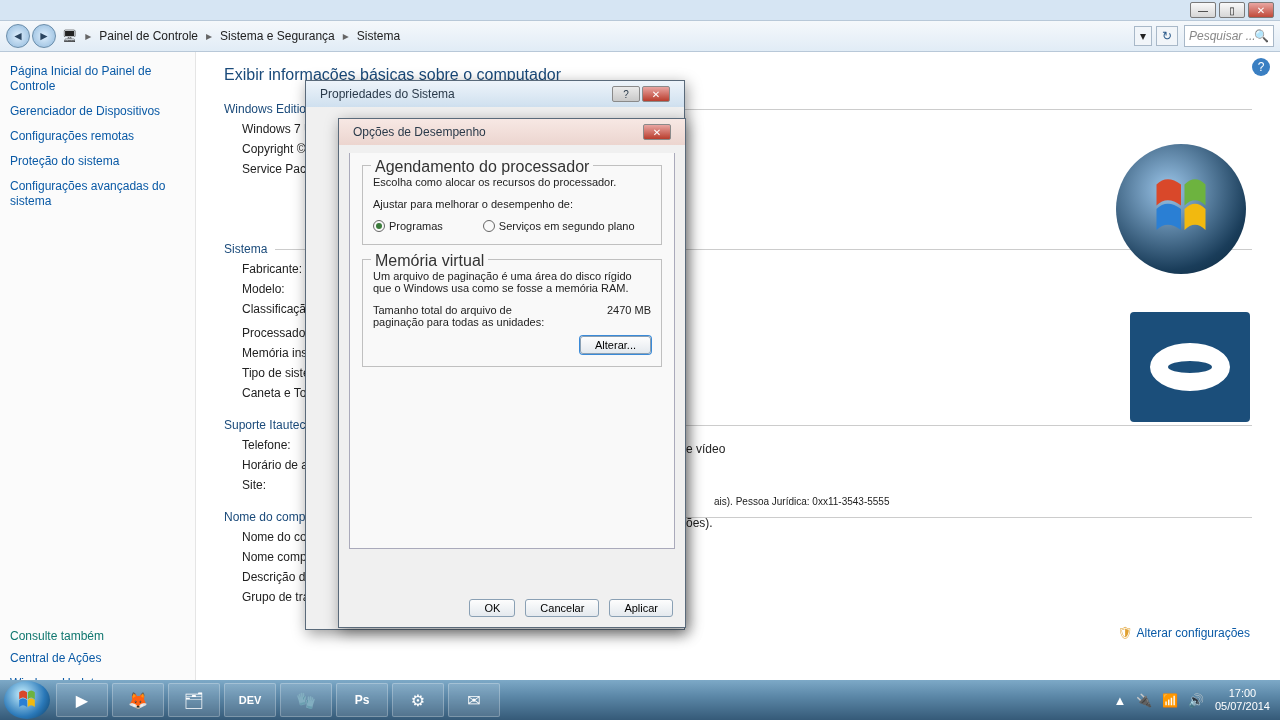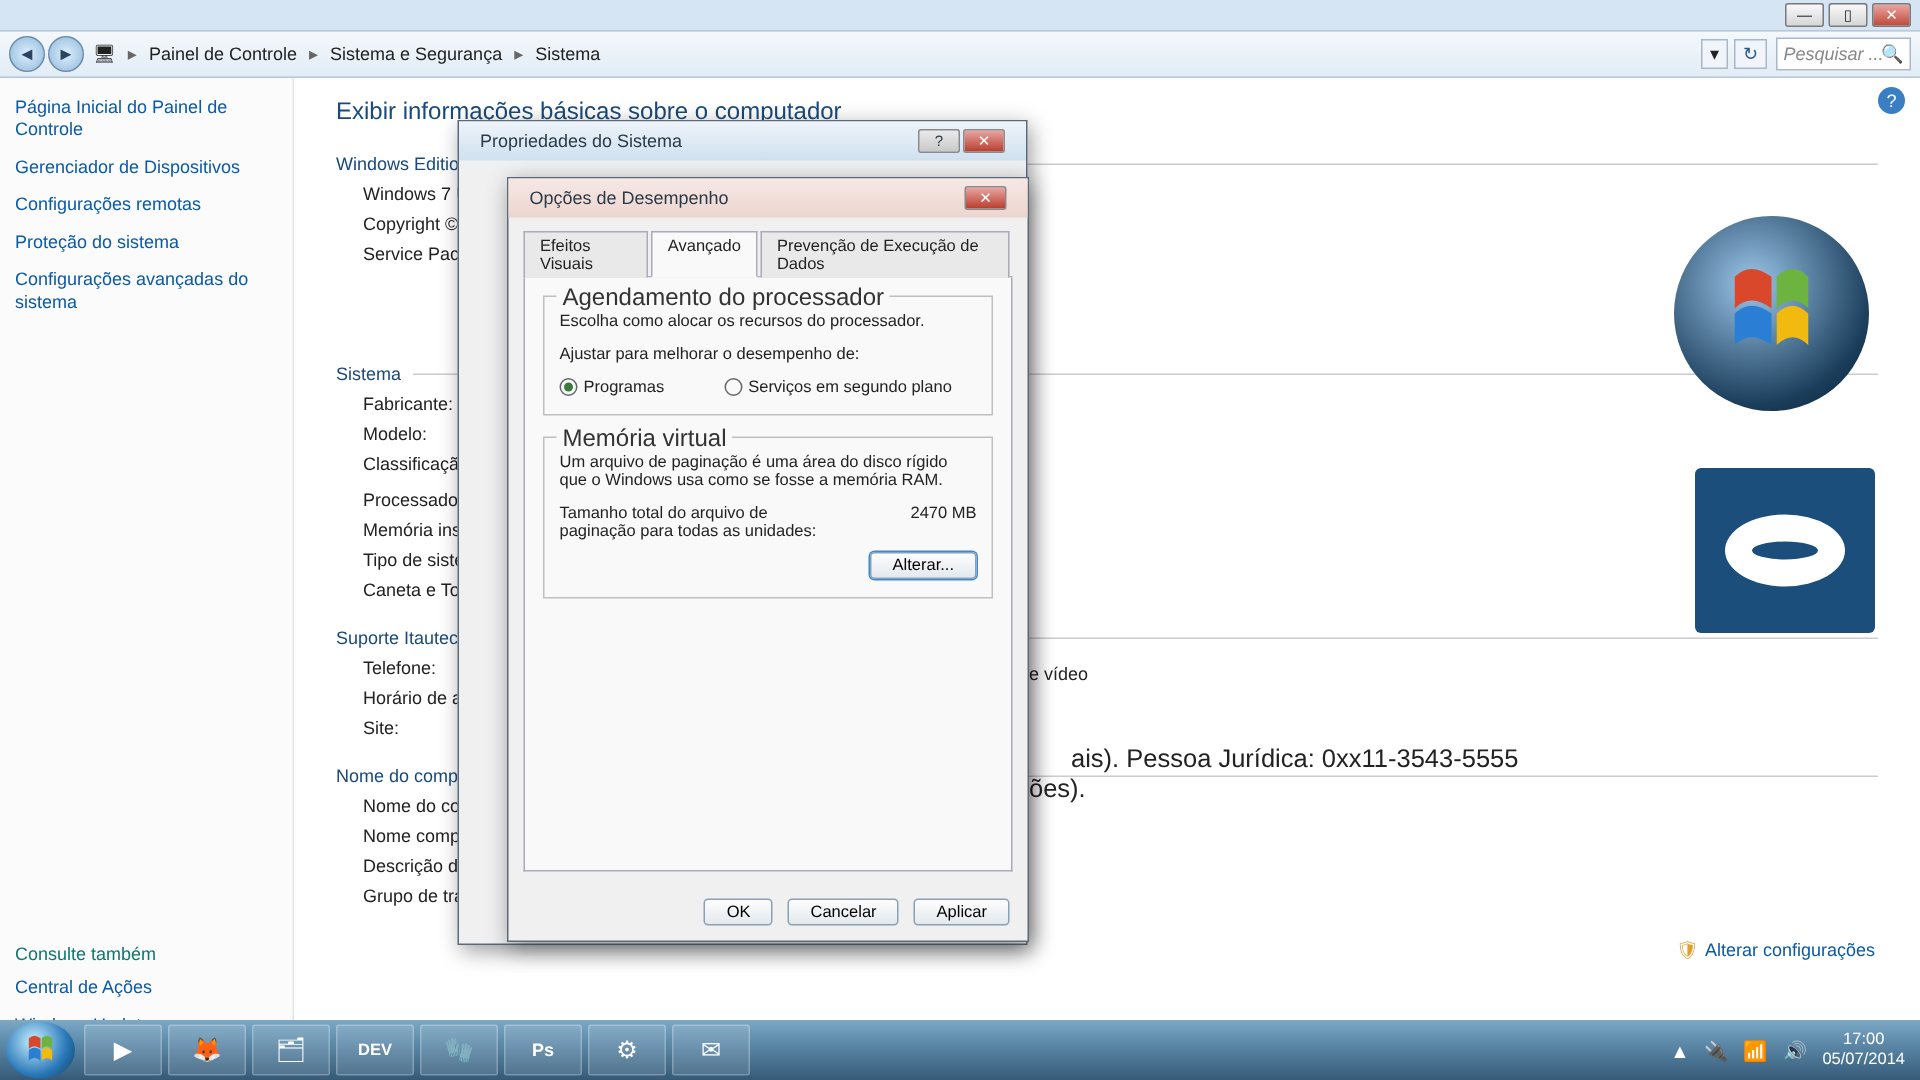--- a/index.html
+++ b/index.html
@@ -156,22 +156,22 @@
       <div class="kv">Caneta e Toqu</div>
     </fieldset>
     <div style="position:absolute; left:490px; top:390px; font-size:12px;">e vídeo</div>
 
     <fieldset class="section">
       <legend>Suporte Itautec S.A</legend>
       <div class="kv">Telefone:</div>
       <div class="kv">Horário de ate</div>
       <div class="kv">Site:</div>
     </fieldset>
-    <div style="position:absolute; left:518px; top:444px; font-size:17px;">ais). Pessoa Jurídica: 0xx11-3543-5555</div>
-    <div style="position:absolute; left:490px; top:464px; font-size:17px;">ões).</div>
+    <div style="position:absolute; left:518px; top:444px; font-size:10px;">ais). Pessoa Jurídica: 0xx11-3543-5555</div>
+    <div style="position:absolute; left:490px; top:464px; font-size:12px;">ões).</div>
 
     <fieldset class="section">
       <legend>Nome do computa</legend>
       <div class="kv">Nome do com</div>
       <div class="kv">Nome completo do computador:</div>
       <div class="kv">Descrição do comput</div>
       <div class="kv">Grupo de trabalho:</div>
     </fieldset>
 
     <div class="change-link">
@@ -193,25 +193,20 @@
 </div>
 
 <div class="dlg dlg2">
   <div class="titlebar">
     <span>Opções de Desempenho</span>
     <div class="tbtns">
       <div class="tbtn c">✕</div>
     </div>
   </div>
   <div class="body">
-    <div class="tabs">
-      <div class="tab">Efeitos Visuais</div>
-      <div class="tab active">Avançado</div>
-      <div class="tab">Prevenção de Execução de Dados</div>
-    </div>
     <div class="panel">
       <div class="group">
         <div class="glegend">Agendamento do processador</div>
         <p>Escolha como alocar os recursos do processador.</p>
         <p>Ajustar para melhorar o desempenho de:</p>
         <div class="radio-row">
           <label>
               <span class="radio-dot checked"></span>
               <span>Programas</span>
             </label>

